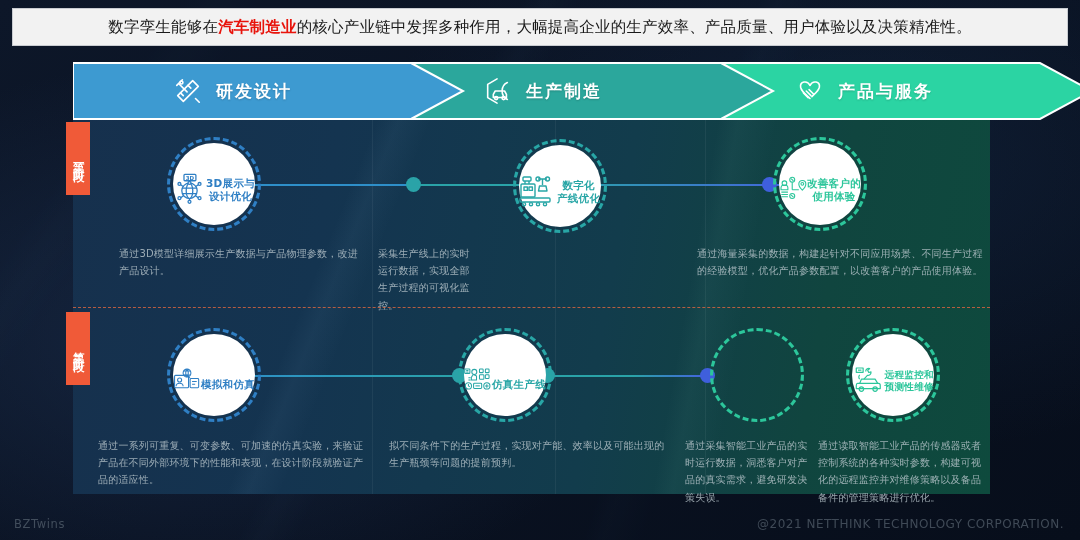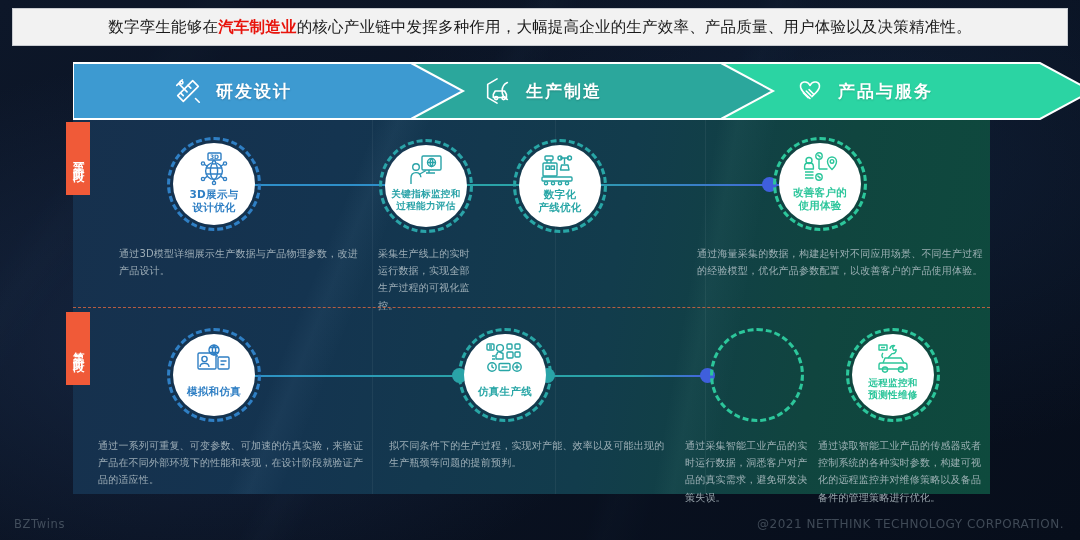--- a/index.html
+++ b/index.html
@@ -84,21 +84,21 @@
   .circle{
     position:absolute;width:94px;height:94px;border-radius:50%;
     z-index:5;
   }
   .circle .ring{
     position:absolute;inset:0;border-radius:50%;
   }
   .circle .disc{
     position:absolute;left:6px;top:6px;width:82px;height:82px;border-radius:50%;
     background:#ffffff;
-    display:flex;flex-direction:column;align-items:center;justify-content:flex-start;
+    display:flex;flex-direction:row;align-items:center;justify-content:flex-start;
     padding-top:9px;box-sizing:border-box;
   }
   .circle .disc svg{display:block;}
   .circle .clabel{
     margin-top:2px;text-align:center;font-size:10.5px;font-weight:bold;line-height:1.22;
     letter-spacing:.3px;white-space:nowrap;
   }
   .circle.wide .clabel{font-size:9.6px;}
 
   
@@ -236,40 +236,20 @@
           <circle cx="18" cy="31" r="1.6" fill="#fff"></circle>
         </g>
       </svg>
       <div class="clabel" style="color:#2f7fc4;">
         <div>3D展示与</div>
         <div>设计优化</div>
       </div>
     </div>
   </div>
 
-  <div class="circle wide" style="left:379px;top:139px;">
-    <div class="ring" style="border:3px dashed #2aa3a8;"></div>
-    <div class="disc">
-      <svg width="34" height="32" viewBox="0 0 34 32">
-        <g fill="none" stroke="#2aa3a8" stroke-width="1.4" stroke-linejoin="round">
-          <rect x="13" y="2" width="19" height="14" rx="1.2"></rect>
-          <path d="M20 16 V19 M17 19 H26"></path>
-          <circle cx="22.5" cy="8.5" r="4"></circle>
-          <path d="M18.6 8.5 H26.4 M22.5 4.6 C20.6 6.6 20.6 10.4 22.5 12.4 C24.4 10.4 24.4 6.6 22.5 4.6"></path>
-          <circle cx="7" cy="13" r="3.3"></circle>
-          <path d="M2 30 V24 C2 20.4 4.2 18.6 7 18.6 C9.6 18.6 11.6 20.2 11.9 23.2"></path>
-          <path d="M10 20.5 L17 16.5"></path>
-        </g>
-      </svg>
-      <div class="clabel" style="color:#2aa3a8;">
-        <div>关键指标监控和</div>
-        <div>过程能力评估</div>
-      </div>
-    </div>
-  </div>
 
   <div class="circle" style="left:513px;top:139px;">
     <div class="ring" style="border:3px dashed #28a6a6;"></div>
     <div class="disc">
       <svg width="38" height="32" viewBox="0 0 38 32">
         <g fill="none" stroke="#28a6a6" stroke-width="1.4" stroke-linejoin="round">
           <rect x="4" y="2" width="8" height="4" rx="1"></rect>
           <path d="M6 6 V9 M10 6 V9"></path>
           <rect x="2" y="9" width="14" height="13" rx="1"></rect>
           <rect x="5" y="12" width="3.4" height="3.4"></rect>

